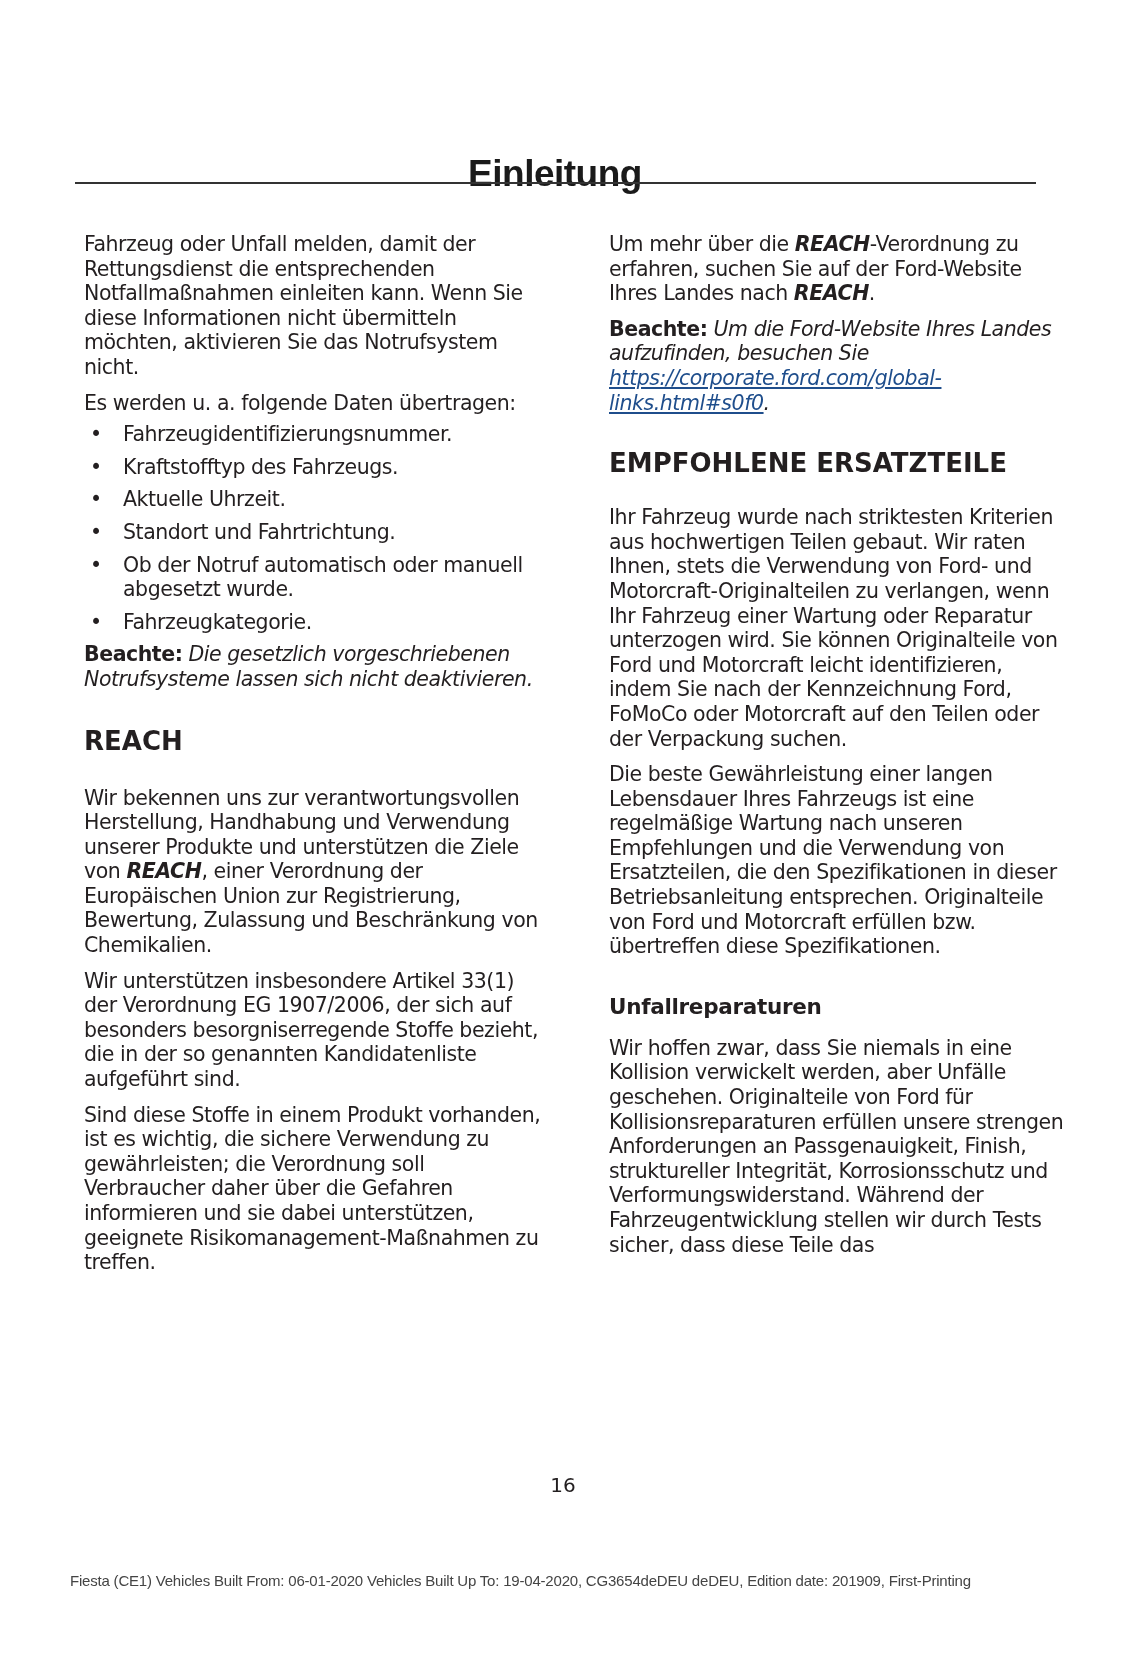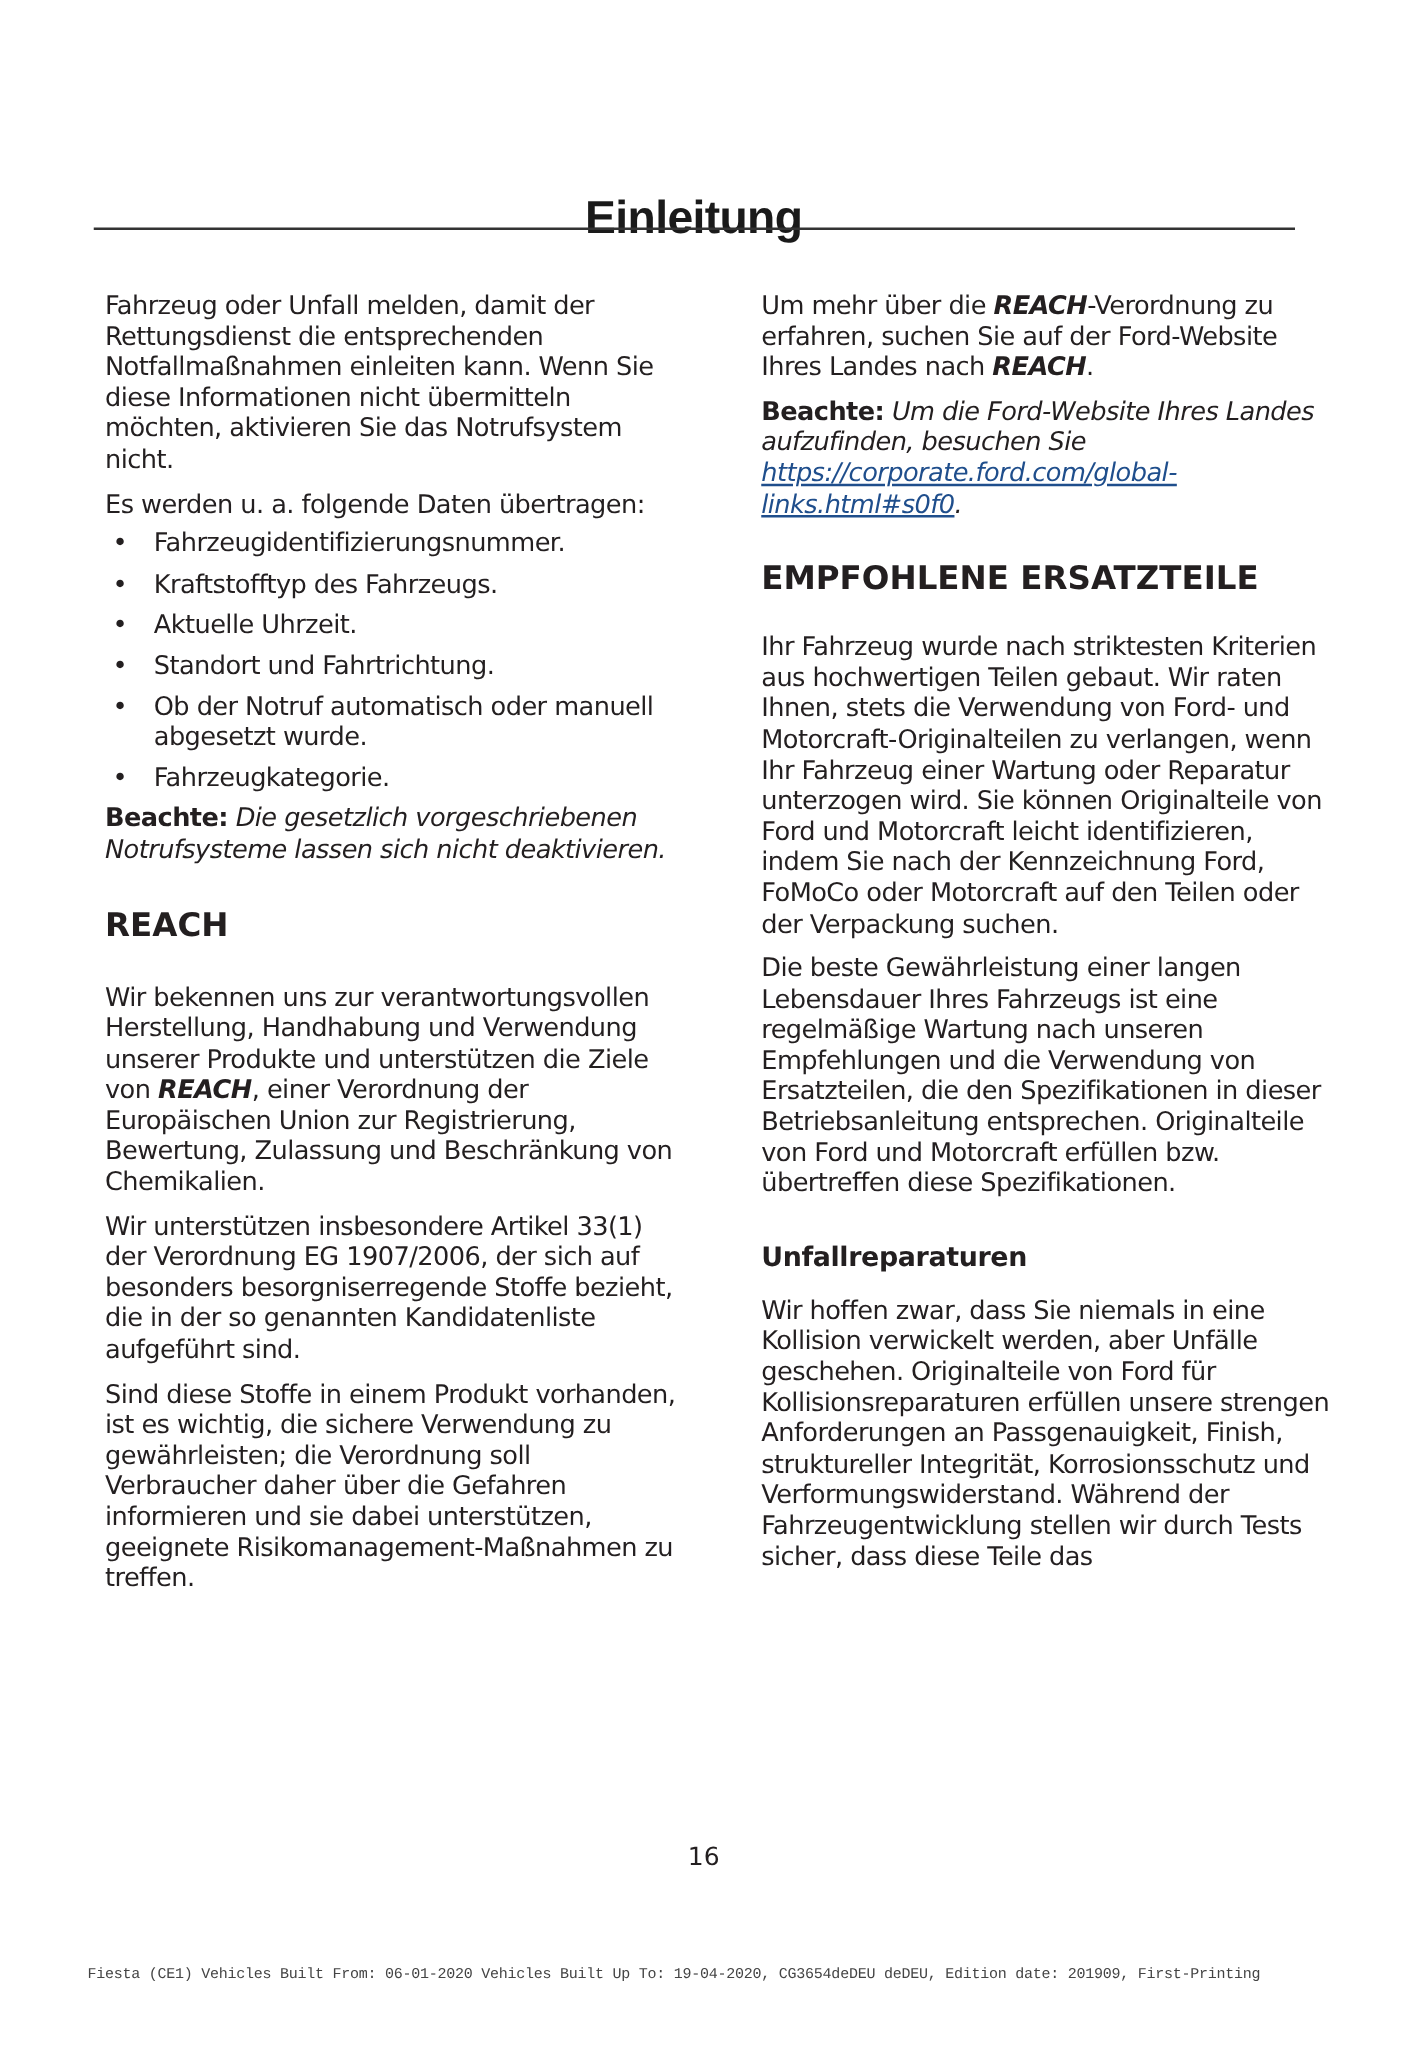--- a/index.html
+++ b/index.html
@@ -40,21 +40,21 @@
   h3 {
     font-family: "DejaVu Sans", sans-serif; font-weight: bold; font-size: 21.5px;
     line-height: 24px; margin: 0; color: #231f20; letter-spacing: -0.3px;
   }
   .page-number {
     position: absolute; top: 1473px; left: 0; width: 1126px; text-align: center;
     font-size: 20px; color: #231f20;
   }
   .footer {
     position: absolute; top: 1572px; left: 70px;
-    font-family: Liberation Mono, monospace; font-size: 12px; color: #444; letter-spacing: -0.2px;
+    font-family: Liberation Sans, sans-serif; font-size: 15px; color: #444; letter-spacing: -0.2px;
   }
 </style>
 </head>
 <body>
 
 <h1 class="page-title">Einleitung</h1>
 <div class="title-rule"></div>
 
 <div class="col left">
   <p>Fahrzeug oder Unfall melden, damit der Rettungsdienst die entsprechenden Notfallmaßnahmen einleiten kann. Wenn Sie diese Informationen nicht übermitteln möchten, aktivieren Sie das Notrufsystem nicht.</p>

